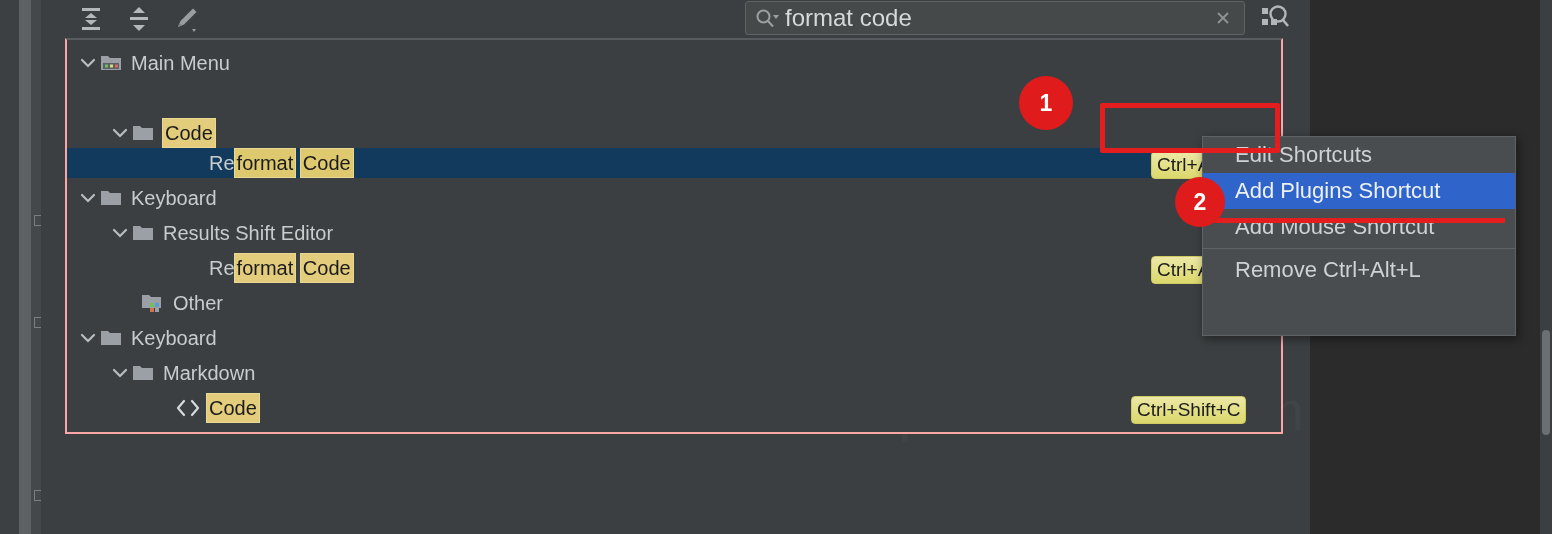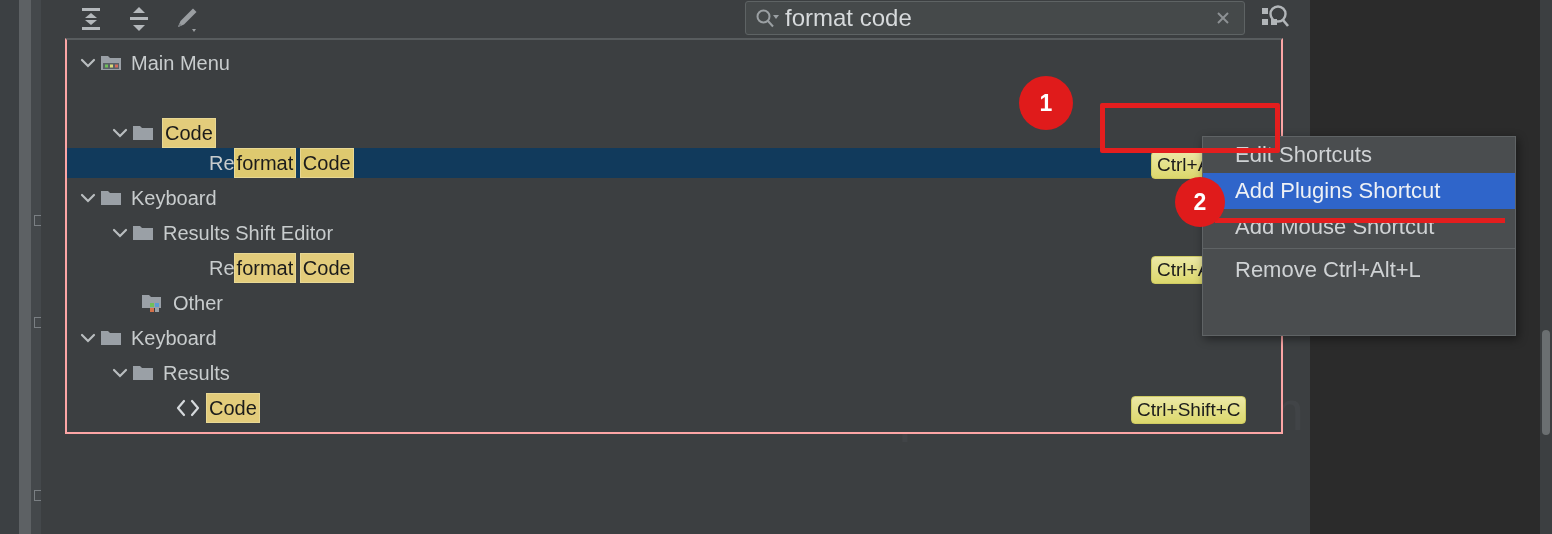--- a/index.html
+++ b/index.html
@@ -314,21 +314,21 @@
         <span class="chev">
           <svg width="22" height="22" viewBox="0 0 22 22">
               <path d="M5 8 l6 6 l6 -6" fill="none" stroke="#b9bdbf" stroke-width="2.2" stroke-linecap="round"></path>
             </svg>
         </span>
         <span class="ico">
           <svg width="24" height="22" viewBox="0 0 24 22">
               <path d="M2 4 h7 l2 2 h11 v12 h-20 z" fill="#9aa0a6"></path>
             </svg>
         </span>
-        <span class="row-label">Results</span>
+        <span class="row-label">Markdown</span>
       </div>
 
       <div class="tree-row" style="top:353px">
         <span style="width:108px"></span>
         <span class="ico">
           <svg width="26" height="22" viewBox="0 0 26 22">
             <path d="M9 4 L3 11 L9 18" fill="none" stroke="#d5d9dc" stroke-width="2.2" stroke-linejoin="round" stroke-linecap="round"></path>
             <path d="M17 4 L23 11 L17 18" fill="none" stroke="#d5d9dc" stroke-width="2.2" stroke-linejoin="round" stroke-linecap="round"></path>
           </svg>
         </span>

